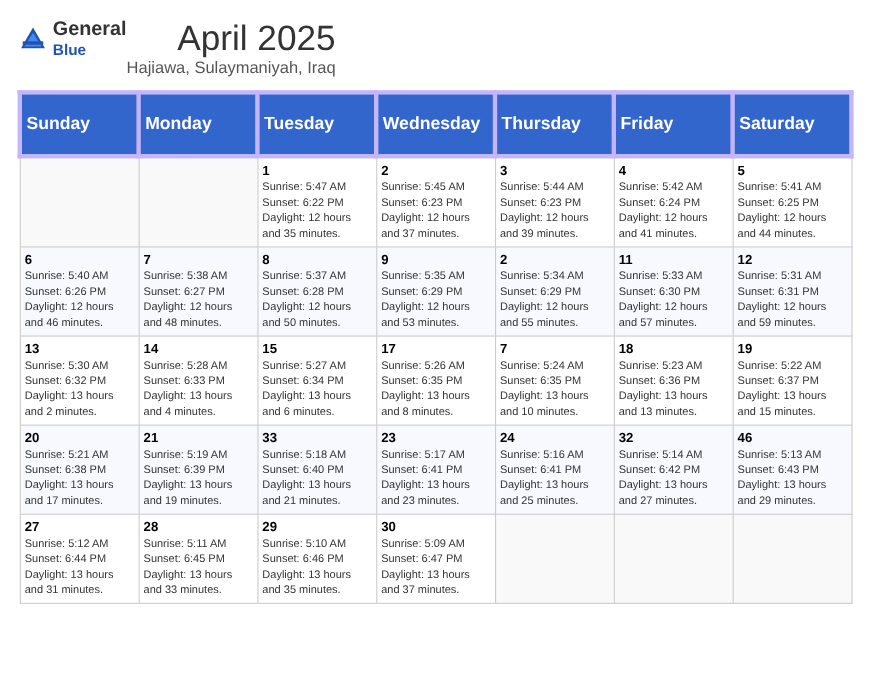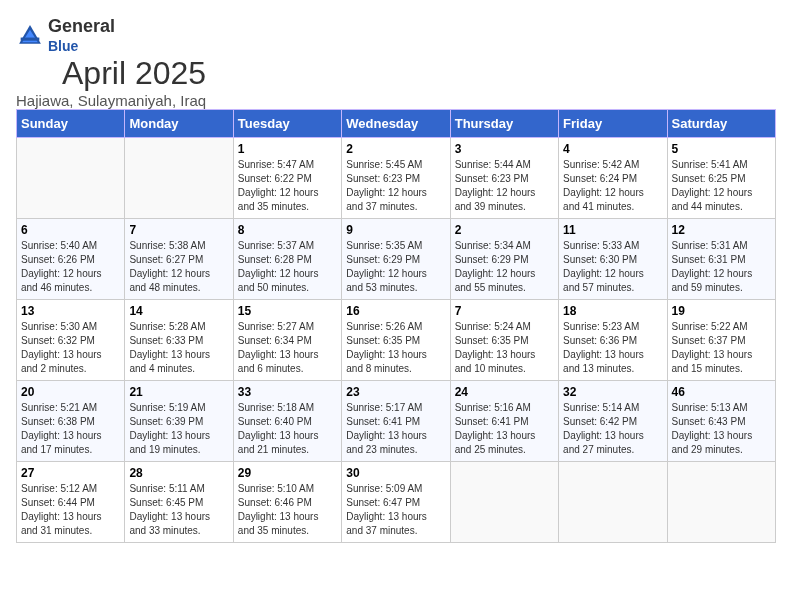--- a/index.html
+++ b/index.html
@@ -7,22 +7,21 @@
       font-family: Arial, sans-serif;
       background: #fff;
       width: 792px;
       min-height: 612px;
       padding: 16px;
     }
     .header {
       display: flex;
       justify-content: flex-start;
       align-items: flex-start;
-      margin-bottom: 0;
-      flex-direction: column;
+      margin-bottom: 12px;
     }
     .logo {
       display: flex;
       align-items: center;
       gap: 4px;
     }
     .logo-text-general {
       font-size: 18px;
       font-weight: bold;
       color: #333;
@@ -49,24 +48,24 @@
       color: #555;
     }
     .calendar {
       width: 100%;
       border-collapse: collapse;
       font-size: 11px;
     }
     .calendar th {
       background: #3366cc;
       color: #fff;
-      padding: 6px 4px;
+      padding: 18px 4px;
       text-align: left;
-      font-size: 13px;
-      border: 1px solid #c4b5fd;
+      font-size: 16px;
+      border: 4px solid #c4b5fd;
     }
     .calendar td {
       border: 1px solid #ccc;
       vertical-align: top;
       padding: 4px;
       width: calc(100% / 7);
       height: 80px;
       background: #fff;
     }
     .calendar td.empty {
@@ -185,21 +184,21 @@
         </td>
         <td>
           <span class="cell-date">14</span>
           <div class="cell-info">Sunrise: 5:28 AM<br>Sunset: 6:33 PM<br>Daylight: 13 hours and 4 minutes.</div>
         </td>
         <td>
           <span class="cell-date">15</span>
           <div class="cell-info">Sunrise: 5:27 AM<br>Sunset: 6:34 PM<br>Daylight: 13 hours and 6 minutes.</div>
         </td>
         <td>
-          <span class="cell-date">16</span>
+          <span class="cell-date">17</span>
           <div class="cell-info">Sunrise: 5:26 AM<br>Sunset: 6:35 PM<br>Daylight: 13 hours and 8 minutes.</div>
         </td>
         <td>
           <span class="cell-date">7</span>
           <div class="cell-info">Sunrise: 5:24 AM<br>Sunset: 6:35 PM<br>Daylight: 13 hours and 10 minutes.</div>
         </td>
         <td>
           <span class="cell-date">18</span>
           <div class="cell-info">Sunrise: 5:23 AM<br>Sunset: 6:36 PM<br>Daylight: 13 hours and 13 minutes.</div>
         </td>

